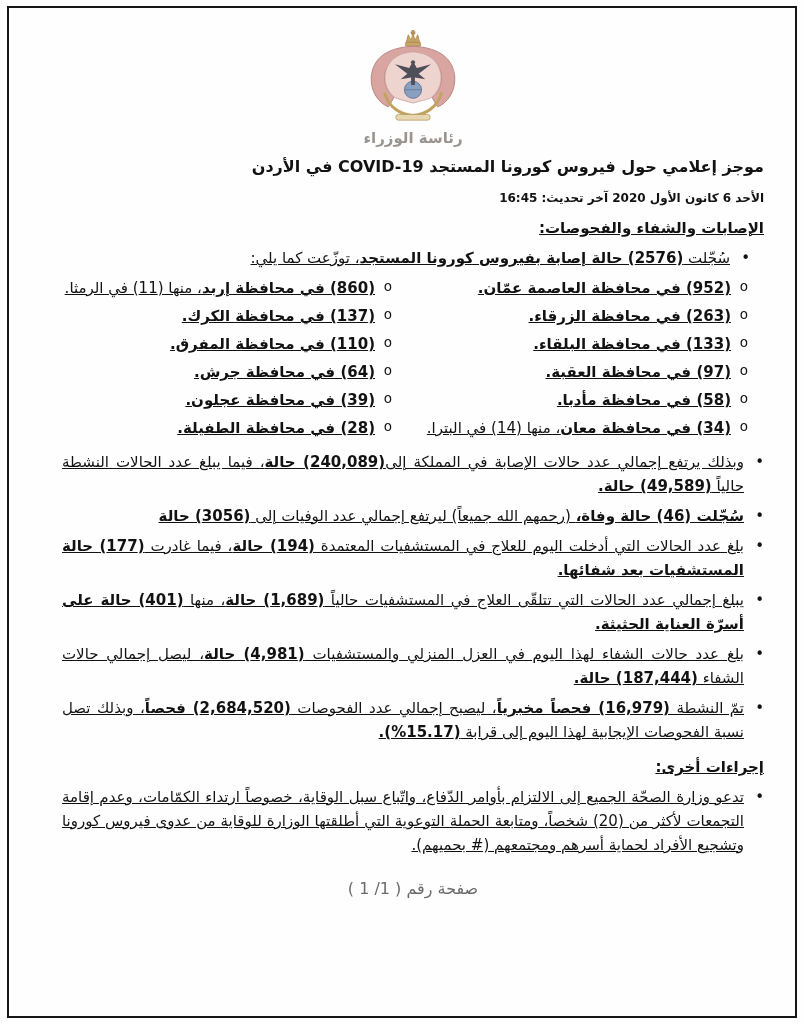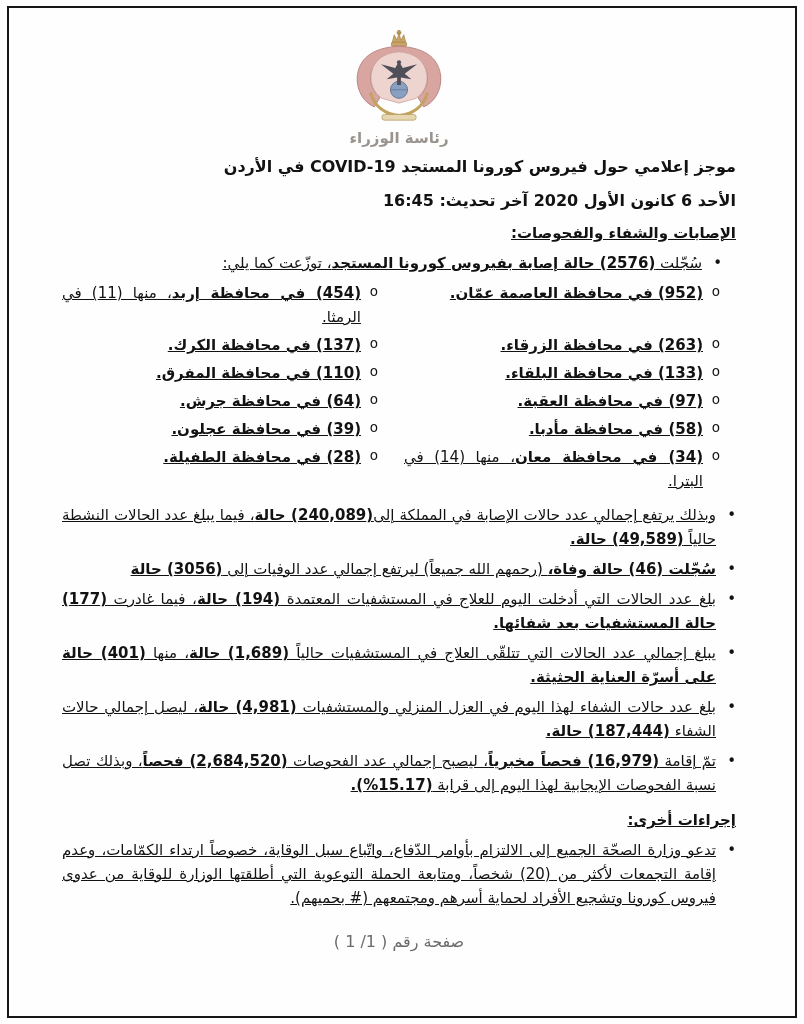--- a/index.html
+++ b/index.html
@@ -8,30 +8,30 @@
     width:804px; height:1024px; position:relative; background:#fefefe;
     font-family:"DejaVu Sans", sans-serif; color:#121212; overflow:hidden;
     margin:0 auto;
   }
   .frame {
     position:absolute; top:6px; left:7px; right:7px; bottom:6px;
     border:2px solid #161616; pointer-events:none;
   }
   .content {
     position:absolute; top:0; left:0; right:0;
-    direction:rtl; padding:30px 68px 0 62px;
+    direction:rtl; padding:30px 40px 0 62px;
   }
   .logo-wrap { text-align:center; margin-bottom:2px; }
   .logo-caption {
     text-align:center; color:#9a948e; font-size:15px; font-weight:700;
     margin-top:2px; letter-spacing:1px;
   }
   .title   { font-weight:700; font-size:16px; margin-top:10px; }
   .subtitle{ text-align:center; font-weight:700; font-size:16px; margin-top:13px; }
-  .date    { font-weight:700; font-size:16px; margin-top:15px; text-align:right; }
+  .date    { font-weight:700; font-size:12px; margin-top:15px; text-align:right; }
   .section-heading { font-size:15px; margin:14px 0 9px; }
   .section-heading .hd { font-weight:700; text-decoration:underline; }
   .bullet-item { display:flex; margin-bottom:6px; font-size:15px; line-height:1.6; }
   .marker { flex:0 0 20px; text-align:right; padding-left:6px; }
   .btext  { flex:1; text-align:justify;text-decoration:underline; }
   .b { font-weight:700; }
   .indent-1 { padding-right:14px; }
   .gov-grid {
     display:grid; grid-template-columns:1fr 1fr; column-gap:26px;
     padding-right:16px; margin:2px 0 6px;
@@ -91,21 +91,21 @@
         </div>
       </div>
 
     <div class="gov-grid">
         <div class="bullet-item ">
           <span class="marker">o</span>
           <span class="btext"><span class="b">(952) في محافظة العاصمة عمّان.</span></span>
         </div>
         <div class="bullet-item ">
           <span class="marker">o</span>
-          <span class="btext"><span class="b">(454) في محافظة إربد</span><span>، منها (11) في الرمثا.</span></span>
+          <span class="btext"><span class="b">(860) في محافظة إربد</span><span>، منها (11) في الرمثا.</span></span>
         </div>
         <div class="bullet-item ">
           <span class="marker">o</span>
           <span class="btext"><span class="b">(263) في محافظة الزرقاء.</span></span>
         </div>
         <div class="bullet-item ">
           <span class="marker">o</span>
           <span class="btext"><span class="b">(137) في محافظة الكرك.</span></span>
         </div>
         <div class="bullet-item ">
@@ -158,21 +158,21 @@
         <div class="bullet-item ">
           <span class="marker">•</span>
           <span class="btext"><span>يبلغ إجمالي عدد الحالات التي تتلقّى العلاج في المستشفيات حالياً </span><span class="b">(1,689) حالة</span><span>، منها </span><span class="b">(401) حالة على أسرّة العناية الحثيثة.</span></span>
         </div>
         <div class="bullet-item ">
           <span class="marker">•</span>
           <span class="btext"><span>بلغ عدد حالات الشفاء لهذا اليوم في العزل المنزلي والمستشفيات </span><span class="b">(4,981) حالة</span><span>، ليصل إجمالي حالات الشفاء </span><span class="b">(187,444) حالة.</span></span>
         </div>
         <div class="bullet-item ">
           <span class="marker">•</span>
-          <span class="btext"><span>تمّ إقامة </span><span class="b">(16,979) فحصاً مخبرياً</span><span>، ليصبح إجمالي عدد الفحوصات </span><span class="b">(2,684,520) فحصاً</span><span>، وبذلك تصل نسبة الفحوصات الإيجابية لهذا اليوم إلى قرابة </span><span class="b">(15.17%).</span></span>
+          <span class="btext"><span>تمّ النشطة </span><span class="b">(16,979) فحصاً مخبرياً</span><span>، ليصبح إجمالي عدد الفحوصات </span><span class="b">(2,684,520) فحصاً</span><span>، وبذلك تصل نسبة الفحوصات الإيجابية لهذا اليوم إلى قرابة </span><span class="b">(15.17%).</span></span>
         </div>
       </div>
 
     <div class="section-heading">
       <span class="hd">إجراءات أخرى:</span>
     </div>
 
     <div>
         <div class="bullet-item ">
           <span class="marker">•</span>

